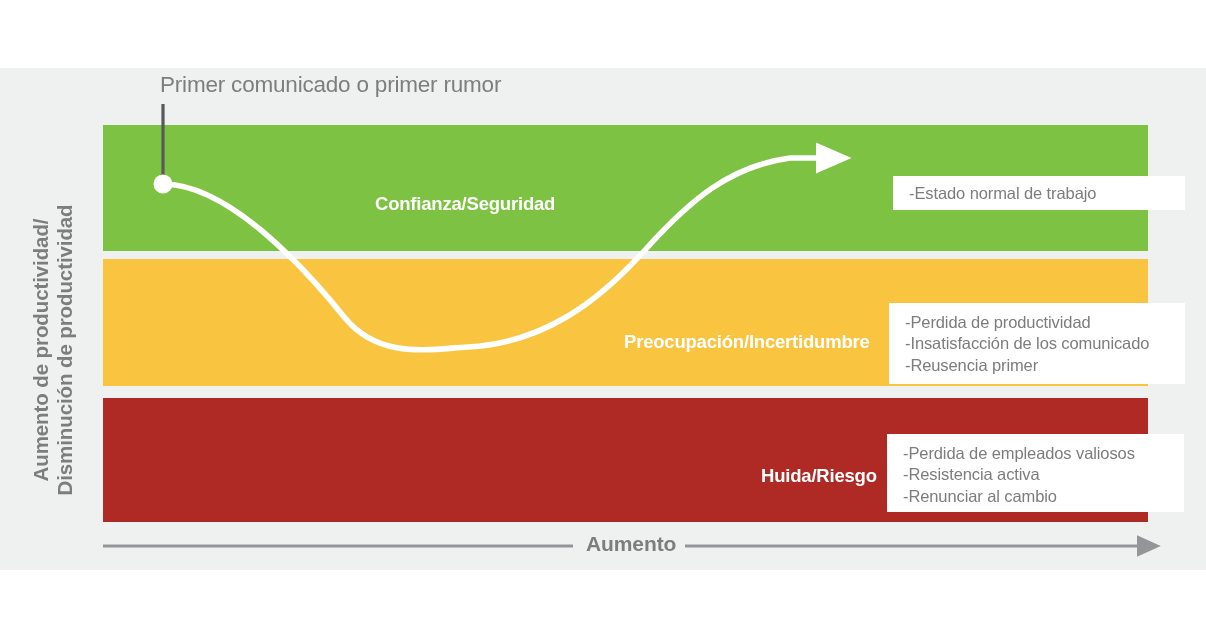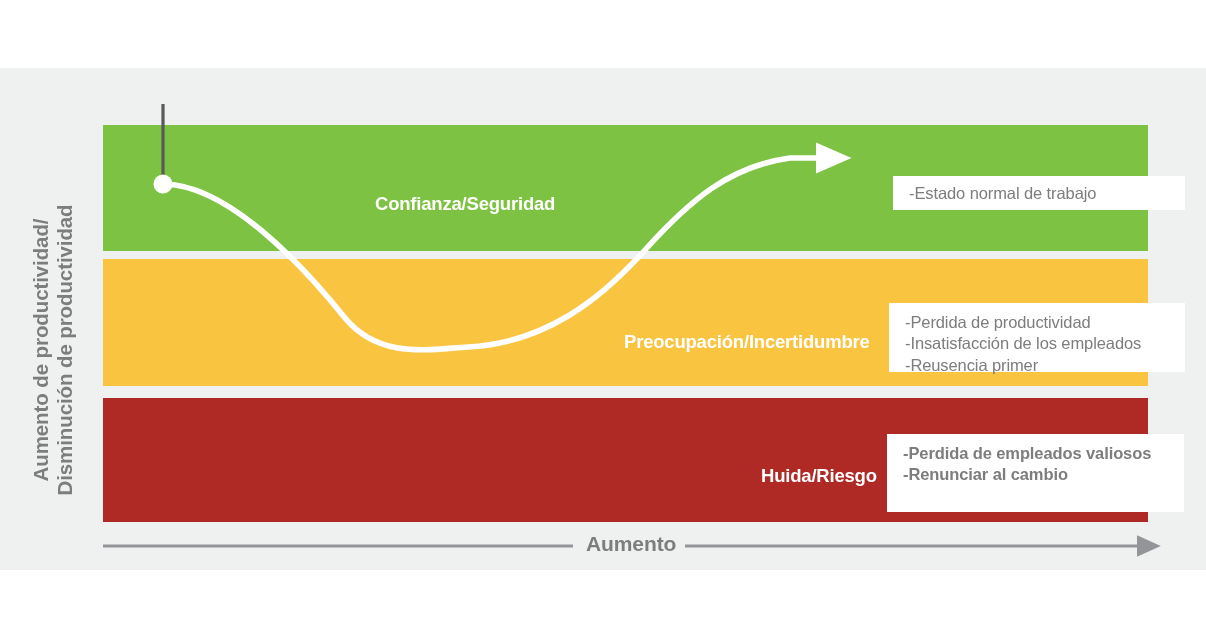--- a/index.html
+++ b/index.html
@@ -78,22 +78,22 @@
     background: #ffffff;
     color: #7d7d7d;
     font-size: 16.5px;
     line-height: 1.30;
     letter-spacing: -0.1px;
     padding: 9px 12px 9px 16px;
     box-sizing: border-box;
     white-space: nowrap;
   }
   .callout-1 { left: 893px; top: 176px; width: 292px; height: 34px; padding-top: 7px; }
-  .callout-2 { left: 889px; top: 303px; width: 296px; height: 69px; }
-  .callout-3 { left: 887px; top: 434px; width: 297px; height: 78px; font-weight: bold; }
+  .callout-2 { left: 889px; top: 303px; width: 296px; height: 81px; }
+  .callout-3 { left: 887px; top: 434px; width: 297px; height: 78px; }
   .callout .line { display: block; }
 
   
   .anno-text {
     position: absolute;
     left: 160px;
     top: 72px;
     color: #7d7d7d;
     font-size: 22.5px;
     letter-spacing: -0.2px;
@@ -158,31 +158,33 @@
              C 690 200, 730 166, 790 158
              L 828 158" fill="none" stroke="#ffffff" stroke-width="5.6" stroke-linecap="round" marker-end="url(#curve-arrow)"></path>
 
     <circle cx="163" cy="184" r="9.5" fill="#ffffff"></circle>
 
     <line x1="103" y1="546" x2="573" y2="546" stroke="#939598" stroke-width="3.2"></line>
 
     <line x1="685" y1="546" x2="1140" y2="546" stroke="#939598" stroke-width="3.2" marker-end="url(#time-arrow)"></line>
   </svg>
 
+  <div class="anno-text">Primer comunicado o primer rumor</div>
 
   <div class="callout callout-1">
     <span class="line">-Estado normal de trabajo</span>
   </div>
 
   <div class="callout callout-2">
     <span class="line">-Perdida de productividad</span>
-    <span class="line">-Insatisfacción de los empleados</span>
+    <span class="line">-Insatisfacción de los comunicado</span>
     <span class="line">-Reusencia primer</span>
   </div>
 
   <div class="callout callout-3">
     <span class="line">-Perdida de empleados valiosos</span>
+    <span class="line">-Resistencia activa</span>
     <span class="line">-Renunciar al cambio</span>
   </div>
 
   <div class="time-label">Aumento</div>
 
 </div>
 
 </body></html>

